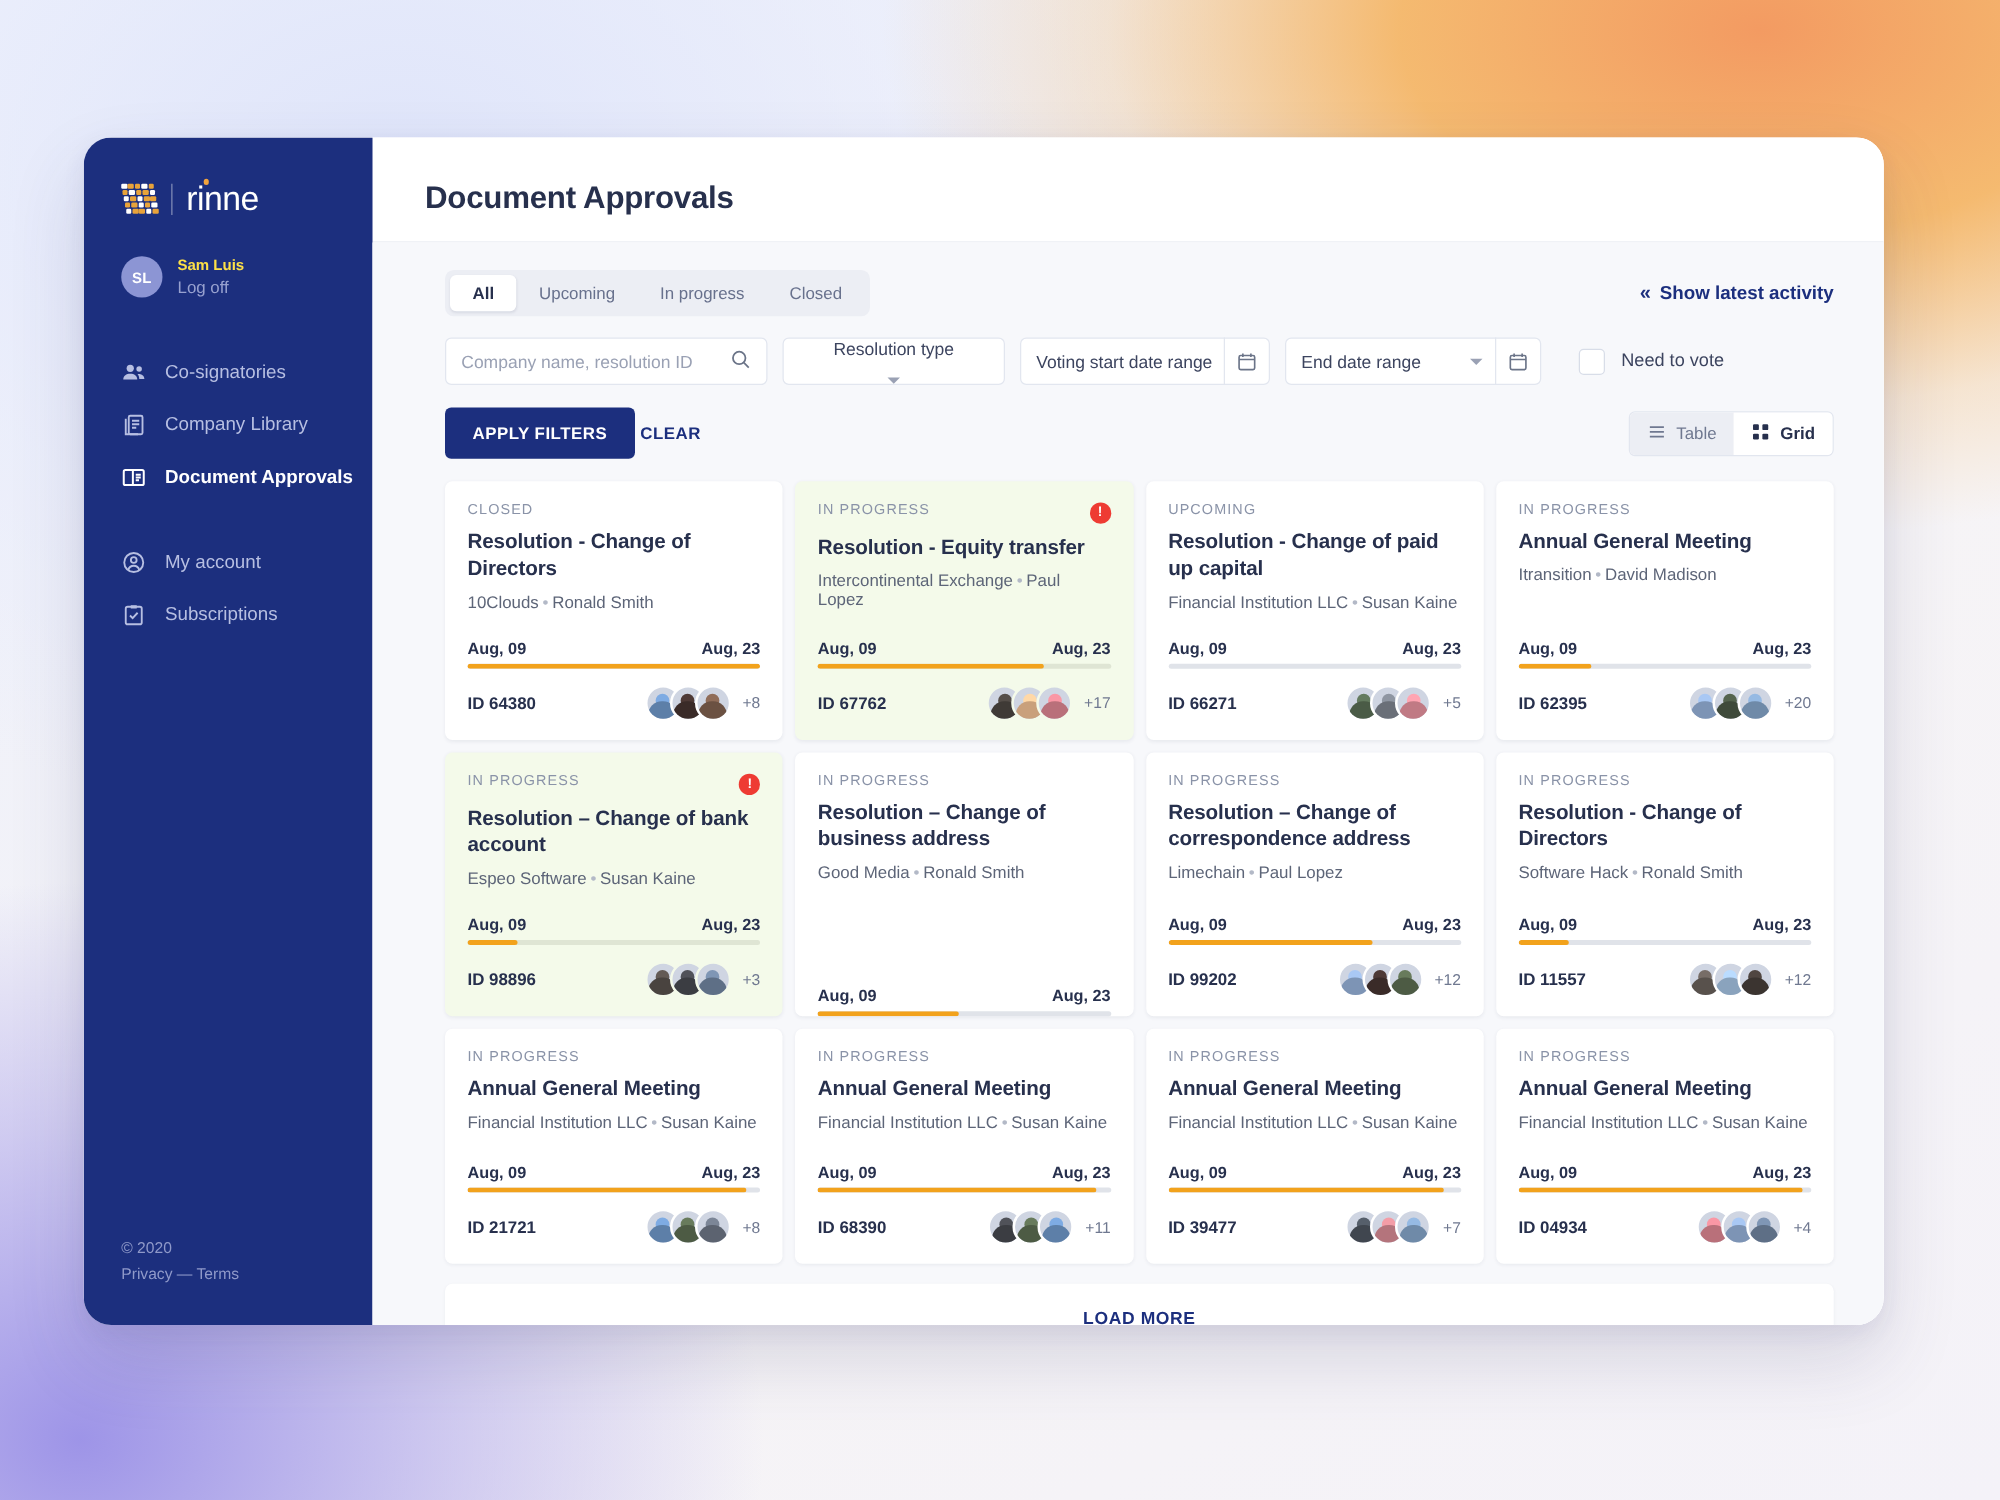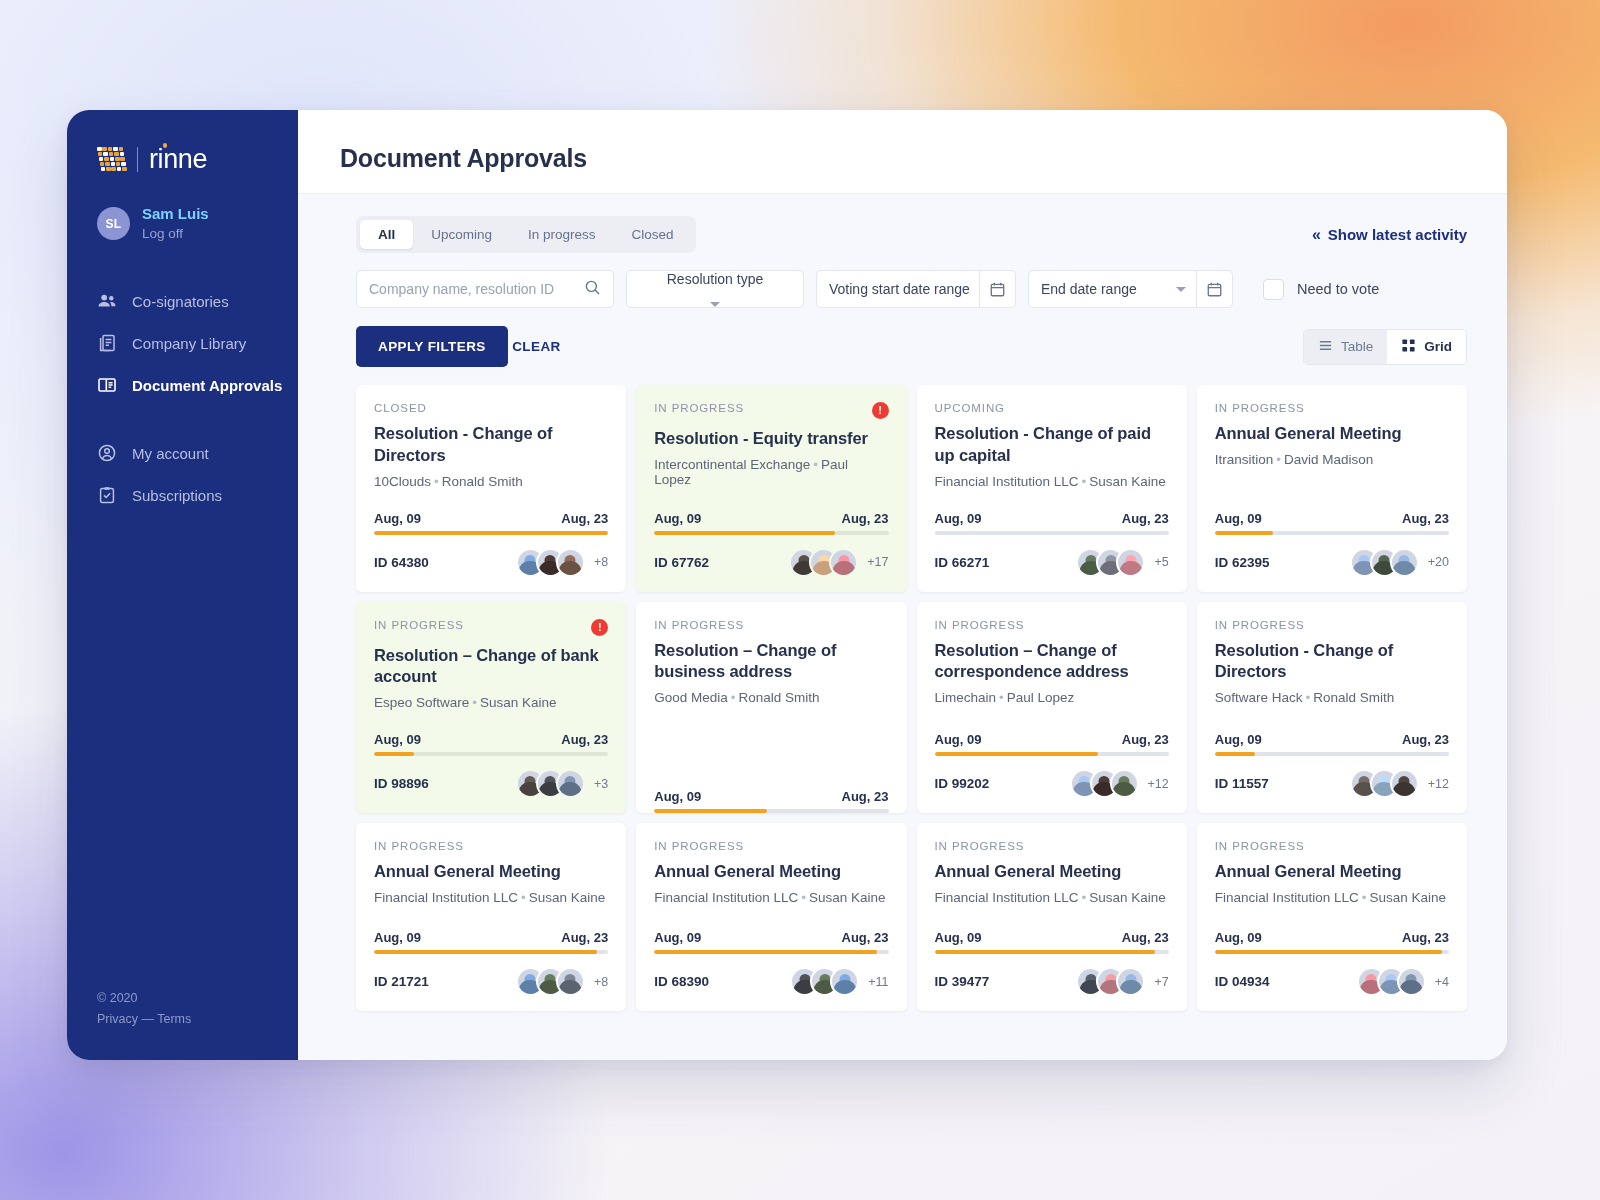--- a/index.html
+++ b/index.html
@@ -45,21 +45,21 @@
   }
   .logo-dot { position: absolute; width: 4.5px; height: 4.5px; border-radius: 50%; background: #f2a33c; top: -3px; left: 13.5px; }
 
   .user { display: flex; align-items: center; gap: 12px; padding: 32px 0 0 30px; }
   .avatar-initials {
     width: 33px; height: 33px; border-radius: 50%;
     background: #8c95d4; color: #fff;
     display: flex; align-items: center; justify-content: center;
     font-size: 12px; font-weight: 700; letter-spacing: 0.3px;
   }
-  .user-name { font-size: 15px; font-weight: 700; color: #7dd3fc; line-height: 1.25; text-align: center; }
+  .user-name { font-size: 12px; font-weight: 700; color: #fde047; line-height: 1.25; text-align: center; }
   .user-logoff { font-size: 13.5px; color: #97a1cf; line-height: 1.3; margin-top: 1px; }
 
   .nav { margin-top: 38px; }
   .nav-item {
     position: relative;
     display: flex; align-items: center; gap: 15px;
     padding: 11px 0 11px 30px;
     color: #b7bfe2; font-size: 15px; cursor: pointer;
   }
   .nav-item .nav-label { line-height: 1; }
@@ -797,15 +797,16 @@
                     <div class="head" style="background:rgb(127,150,181)"></div>
                     <div class="body" style="background:#5e6f86"></div>
                   </div>
                 </div>
                 <div class="av-more">+4</div>
               </div>
             </div>
           </div>
         </div>
 
+      <div class="load-more">LOAD MORE</div>
     </div>
   </main>
 </div>
 
 </body></html>

